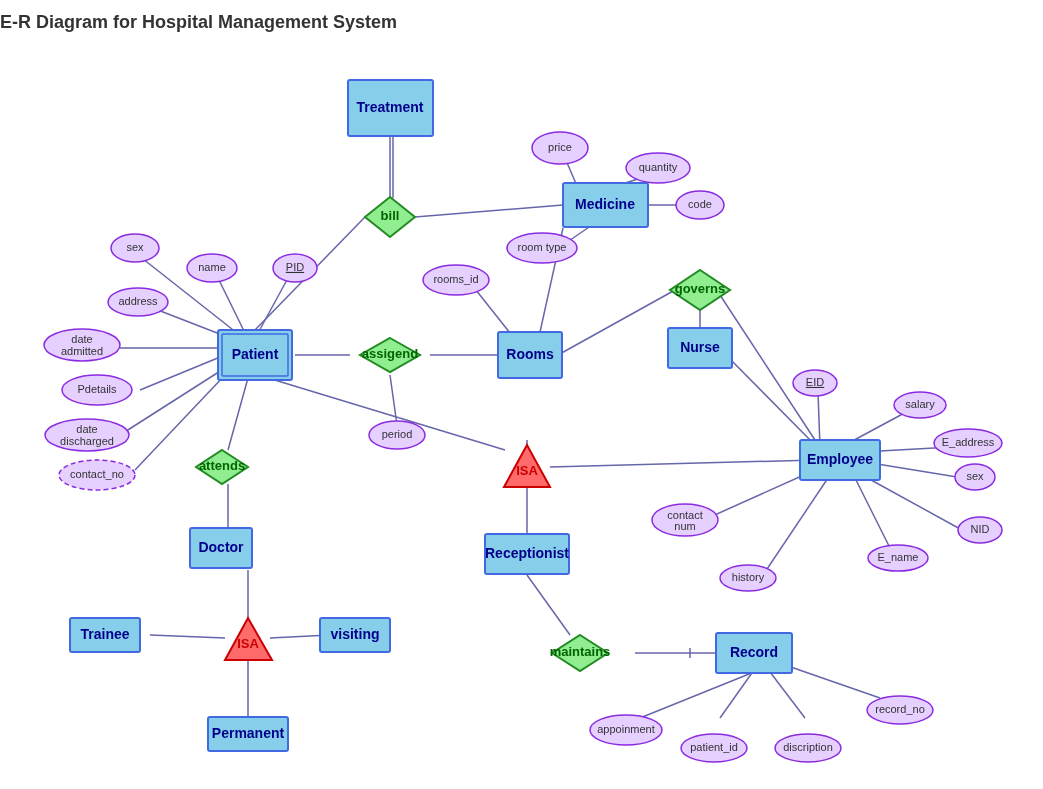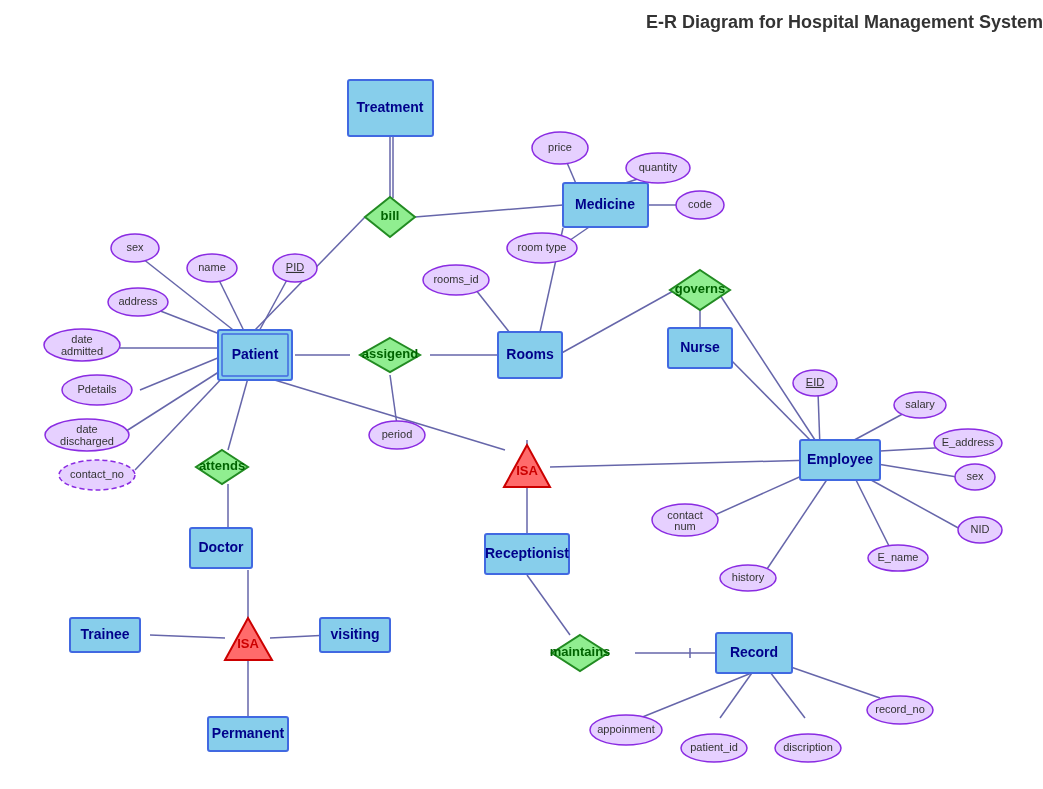--- a/index.html
+++ b/index.html
@@ -1,19 +1,19 @@
 <!DOCTYPE html>
 <html><head>
   <meta charset="utf-8">
   <style>
     * { margin: 0; padding: 0; box-sizing: border-box; }
     body { background: white; font-family: Arial, sans-serif; width: 1043px; height: 789px; overflow: hidden; }
     #canvas-container { position: relative; width: 1043px; height: 789px; }
     svg { position: absolute; top: 0; left: 0; width: 1043px; height: 789px; }
-    .title { position: absolute; top: 12px; left: 0; width: 1043px; text-align: right; font-size: 18px; font-weight: bold; color: #333; }
+    .title { position: absolute; top: 12px; left: 0; width: 1043px; text-align: left; font-size: 18px; font-weight: bold; color: #333; }
 
     
     .entity { fill: #87CEEB; stroke: #4169E1; stroke-width: 2; }
     .entity-text { font-size: 14px; font-weight: bold; fill: #00008B; text-anchor: middle; dominant-baseline: middle; }
 
     
     .relation { fill: #90EE90; stroke: #228B22; stroke-width: 2; }
     .relation-text { font-size: 13px; font-weight: bold; fill: #006400; text-anchor: middle; dominant-baseline: middle; }
 
     

